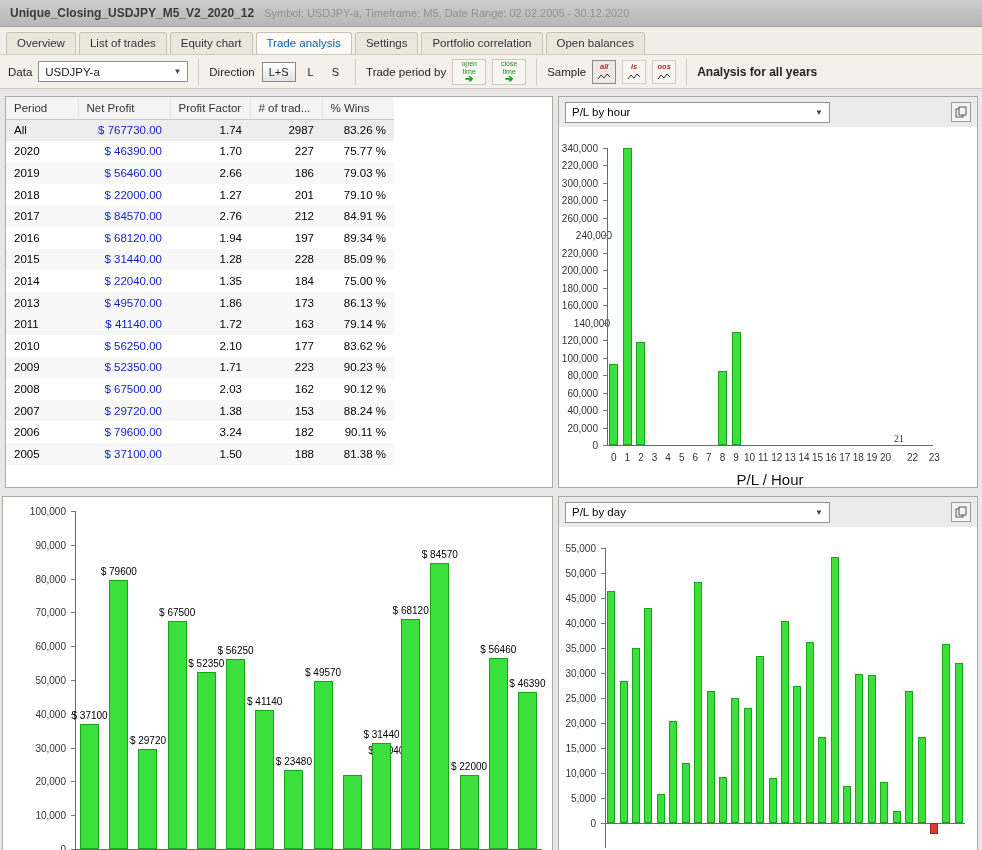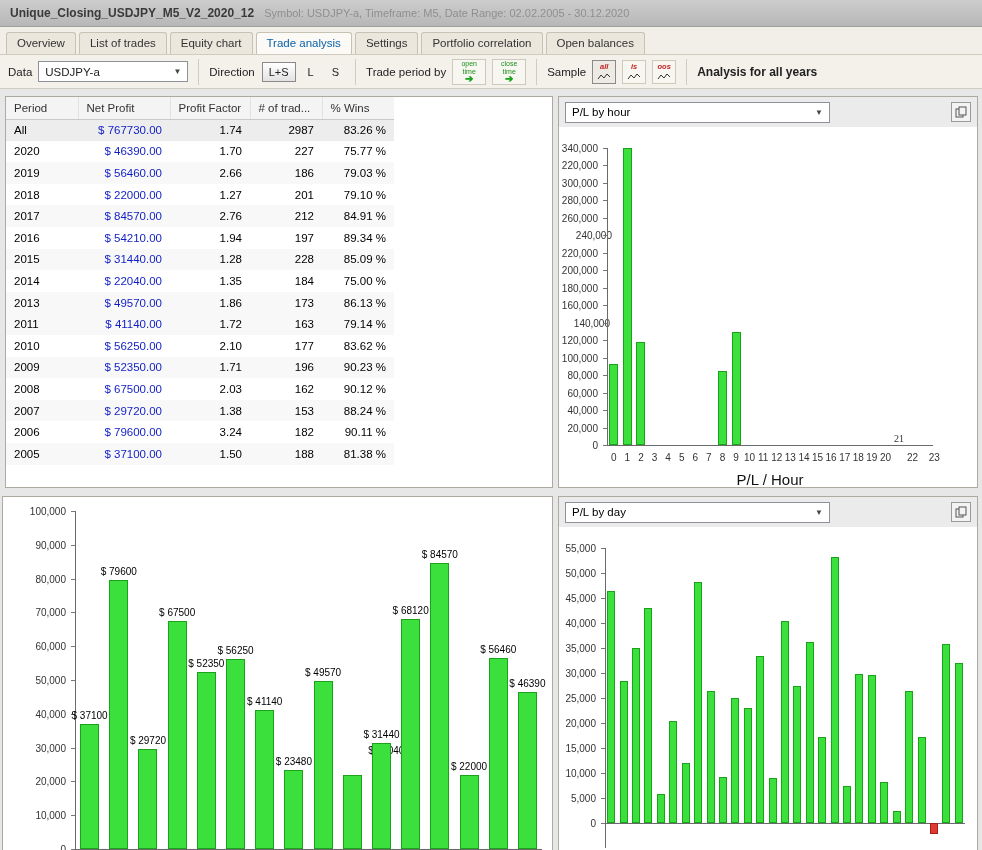--- a/index.html
+++ b/index.html
@@ -198,21 +198,21 @@
           </tr>
           <tr class="row-b">
             <td class="col-period">2017</td>
             <td class="col-netprofit">$ 84570.00</td>
             <td class="col-pf">2.76</td>
             <td class="col-trades">212</td>
             <td class="col-wins">84.91 %</td>
           </tr>
           <tr class="row-a">
             <td class="col-period">2016</td>
-            <td class="col-netprofit">$ 54210.00</td>
+            <td class="col-netprofit">$ 68120.00</td>
             <td class="col-pf">1.94</td>
             <td class="col-trades">197</td>
             <td class="col-wins">89.34 %</td>
           </tr>
           <tr class="row-b">
             <td class="col-period">2015</td>
             <td class="col-netprofit">$ 31440.00</td>
             <td class="col-pf">1.28</td>
             <td class="col-trades">228</td>
             <td class="col-wins">85.09 %</td>
@@ -242,21 +242,21 @@
             <td class="col-period">2010</td>
             <td class="col-netprofit">$ 56250.00</td>
             <td class="col-pf">2.10</td>
             <td class="col-trades">177</td>
             <td class="col-wins">83.62 %</td>
           </tr>
           <tr class="row-b">
             <td class="col-period">2009</td>
             <td class="col-netprofit">$ 52350.00</td>
             <td class="col-pf">1.71</td>
-            <td class="col-trades">196</td>
+            <td class="col-trades">223</td>
             <td class="col-wins">90.23 %</td>
           </tr>
           <tr class="row-a">
             <td class="col-period">2008</td>
             <td class="col-netprofit">$ 67500.00</td>
             <td class="col-pf">2.03</td>
             <td class="col-trades">162</td>
             <td class="col-wins">90.12 %</td>
           </tr>
           <tr class="row-b">

